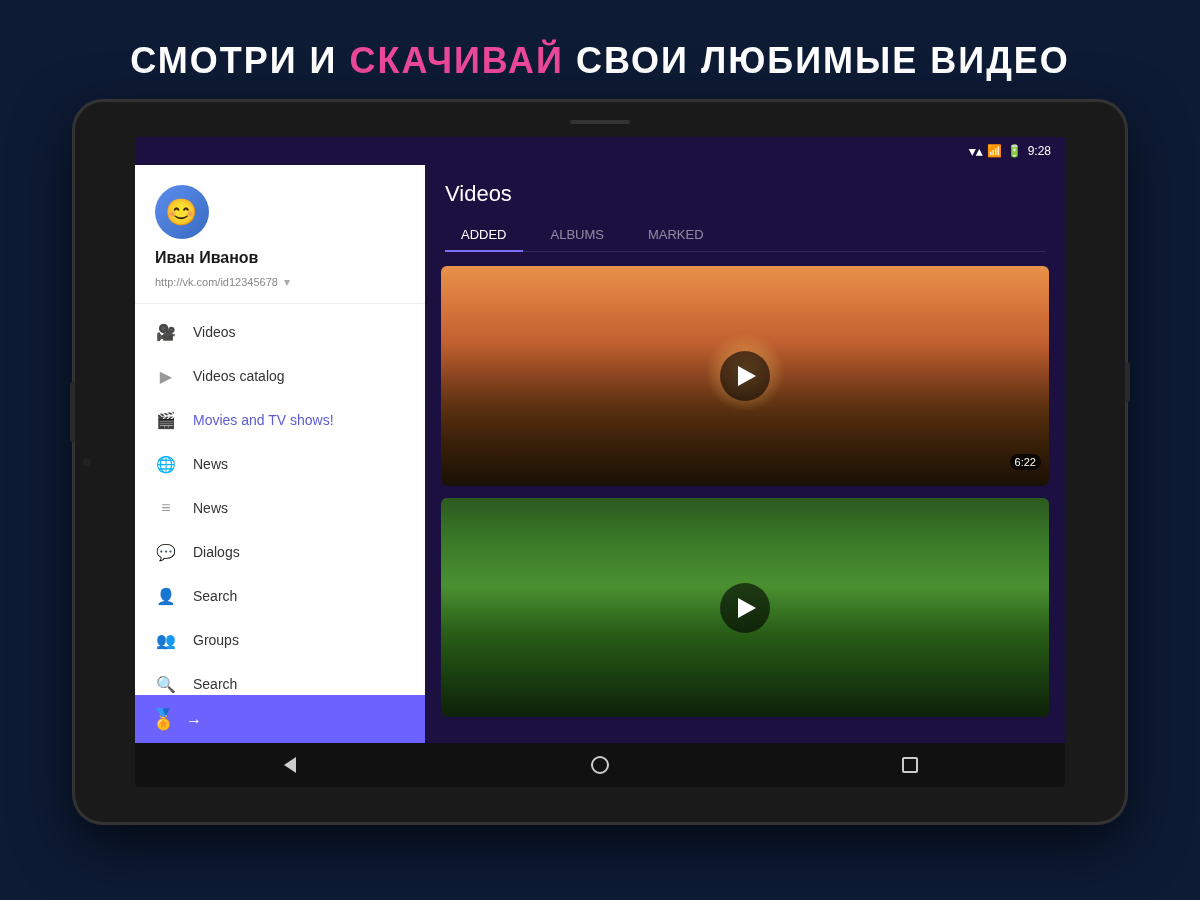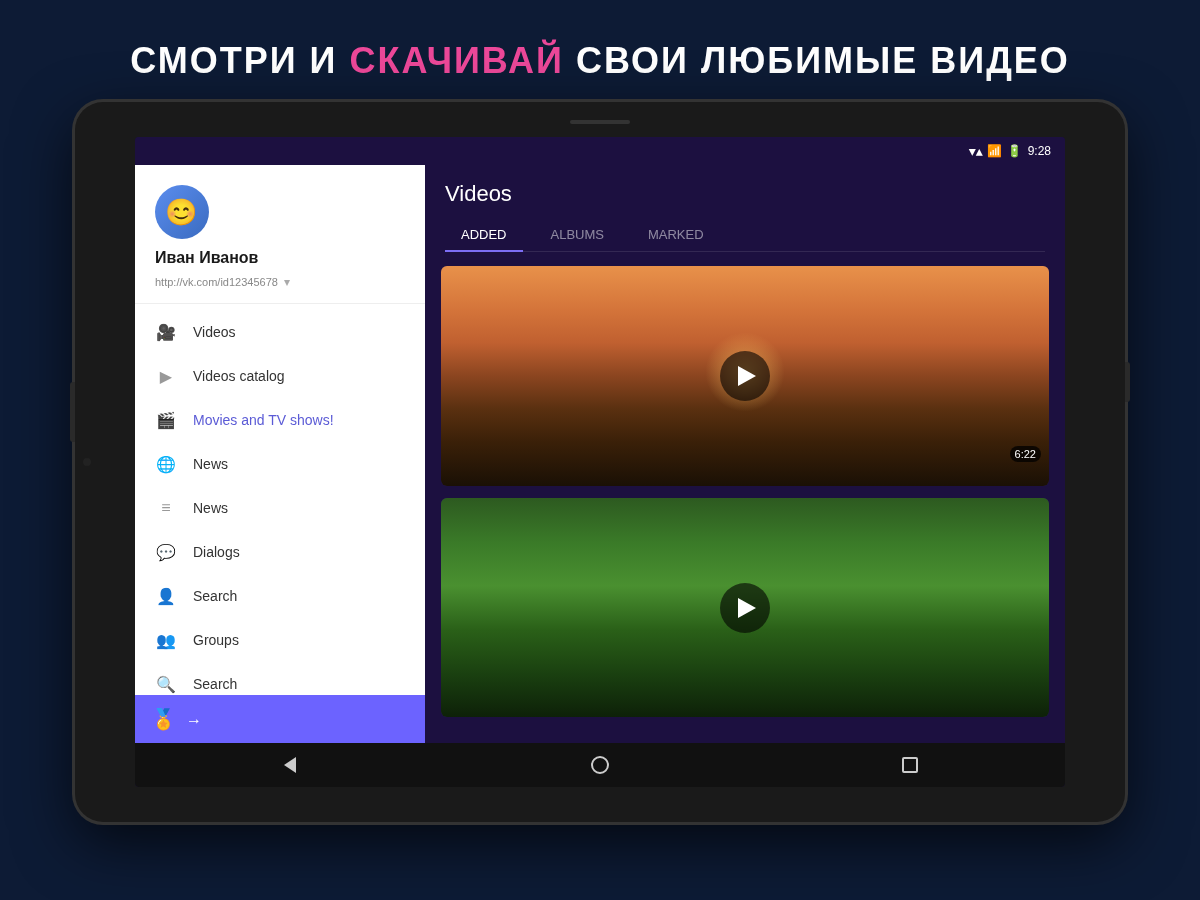--- a/index.html
+++ b/index.html
@@ -347,21 +347,21 @@
     .play-triangle {
       width: 0;
       height: 0;
       border-style: solid;
       border-width: 10px 0 10px 18px;
       border-color: transparent transparent transparent #fff;
       margin-left: 3px;
     }
     .duration-badge {
       position: absolute;
-      bottom: 24px;
+      bottom: 16px;
       right: 8px;
       background: rgba(0,0,0,0.75);
       color: #fff;
       font-size: 11px;
       padding: 2px 5px;
       border-radius: 8px;
     }
 
     
     .android-nav {

